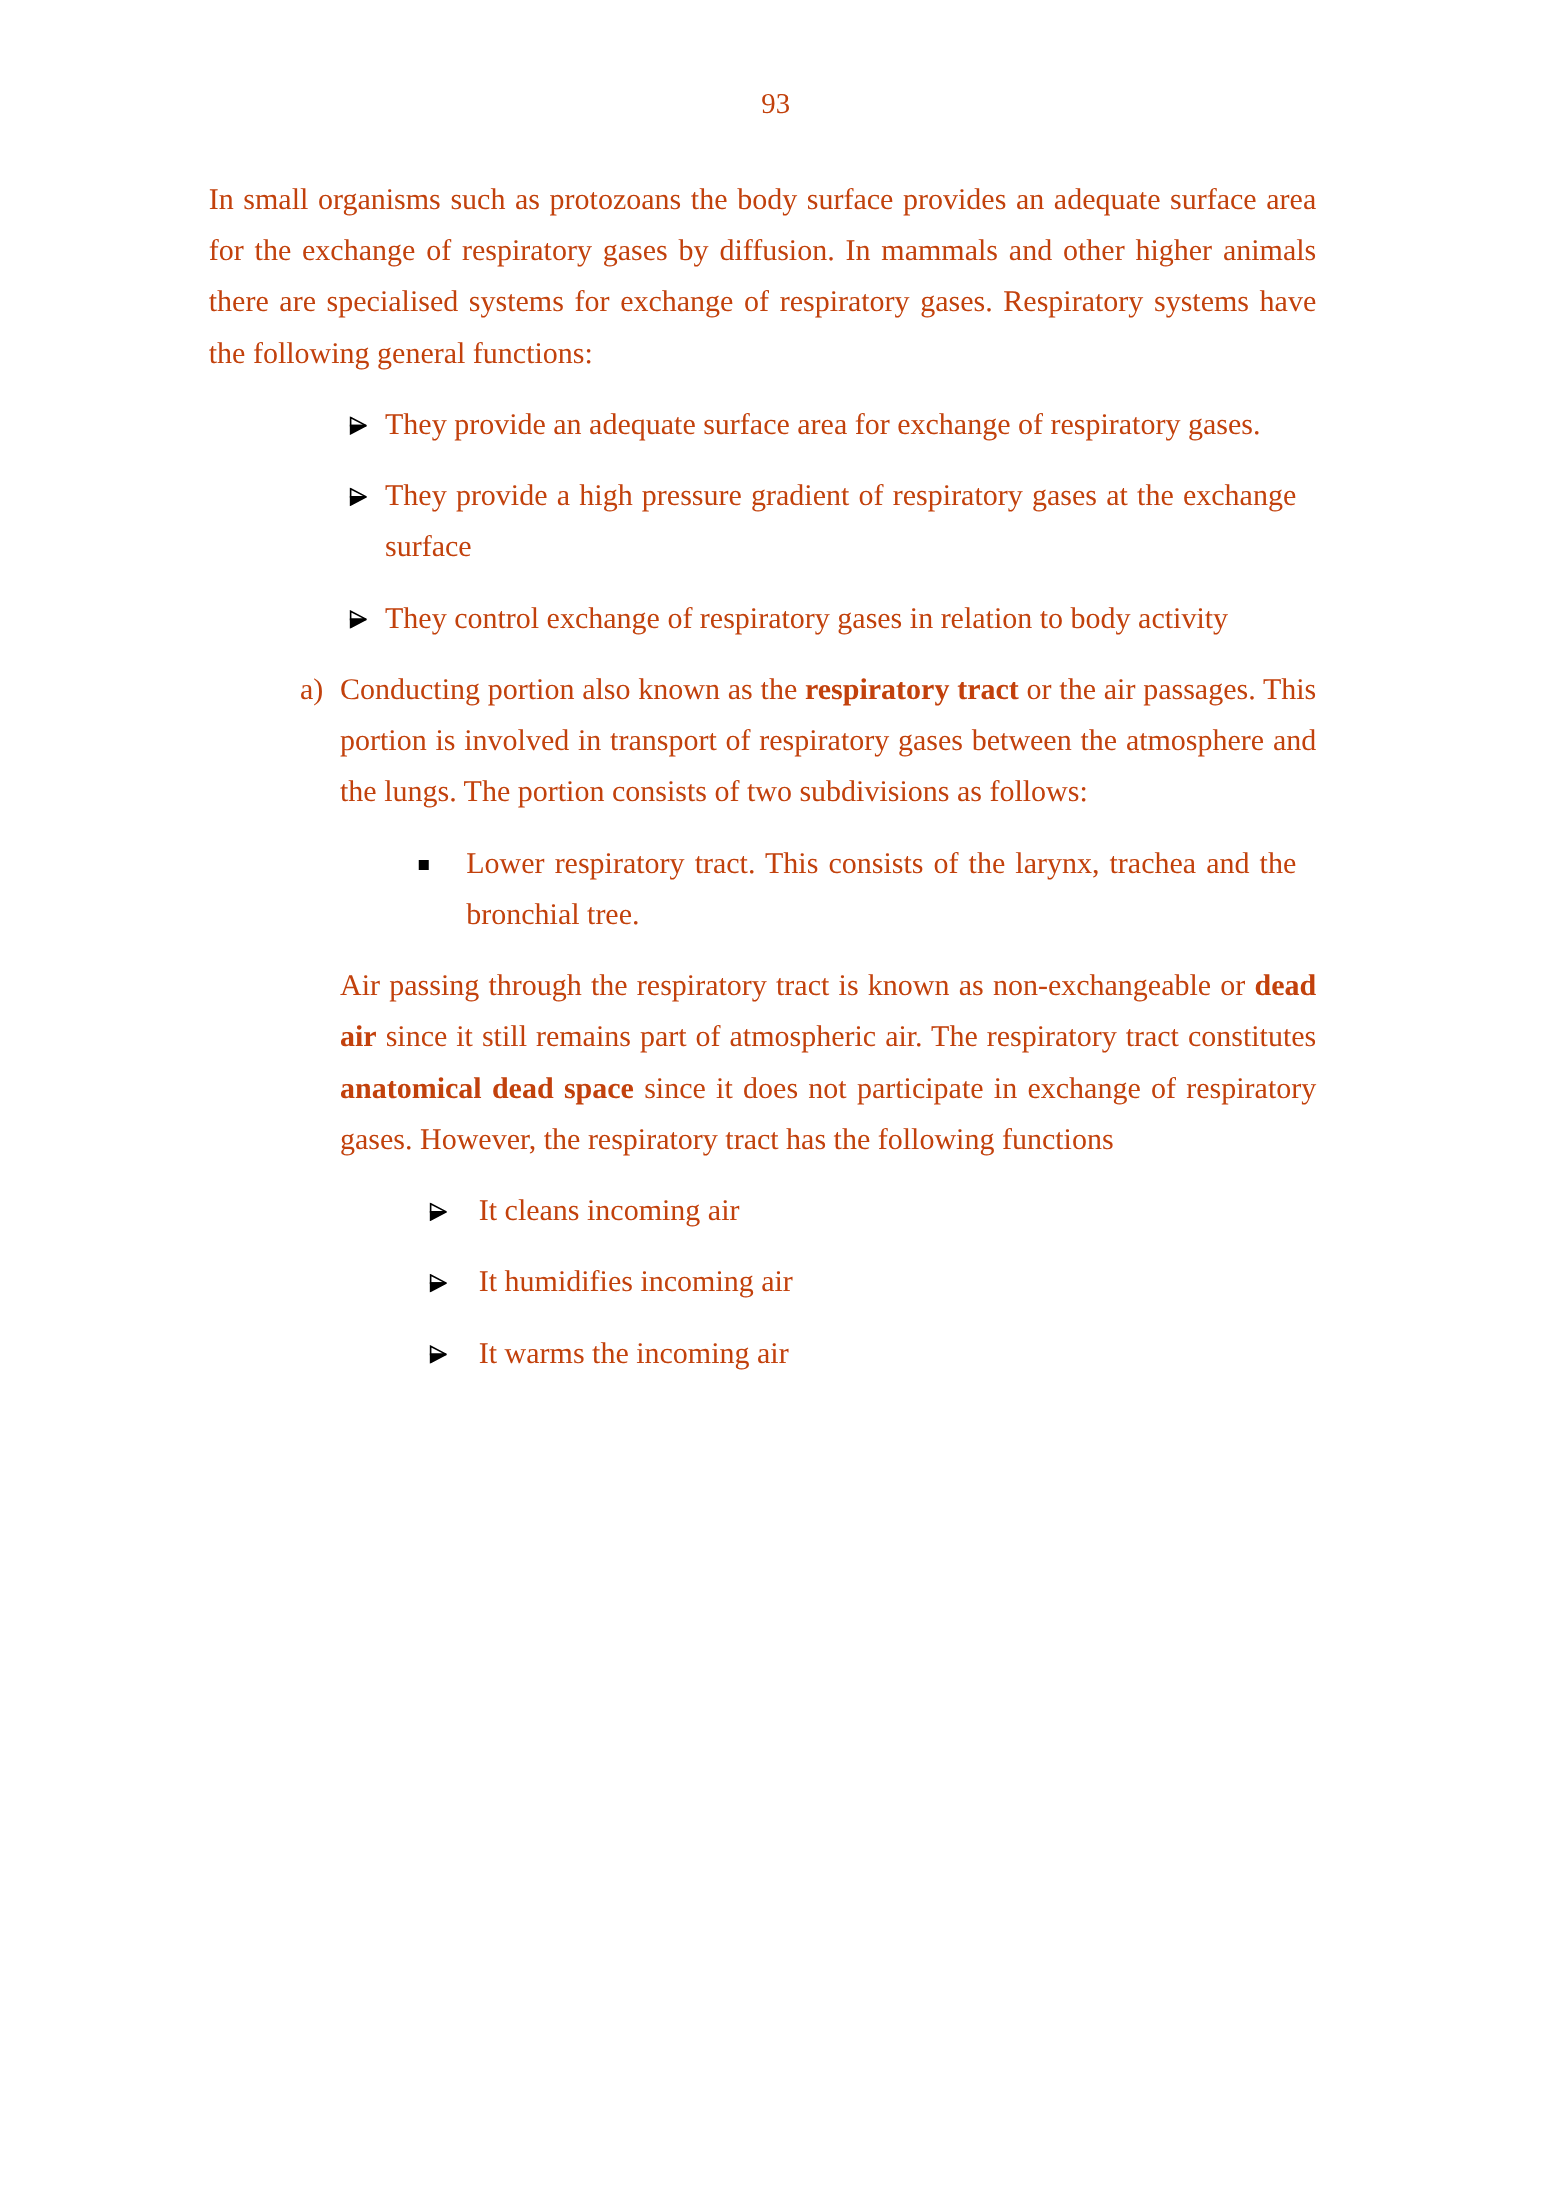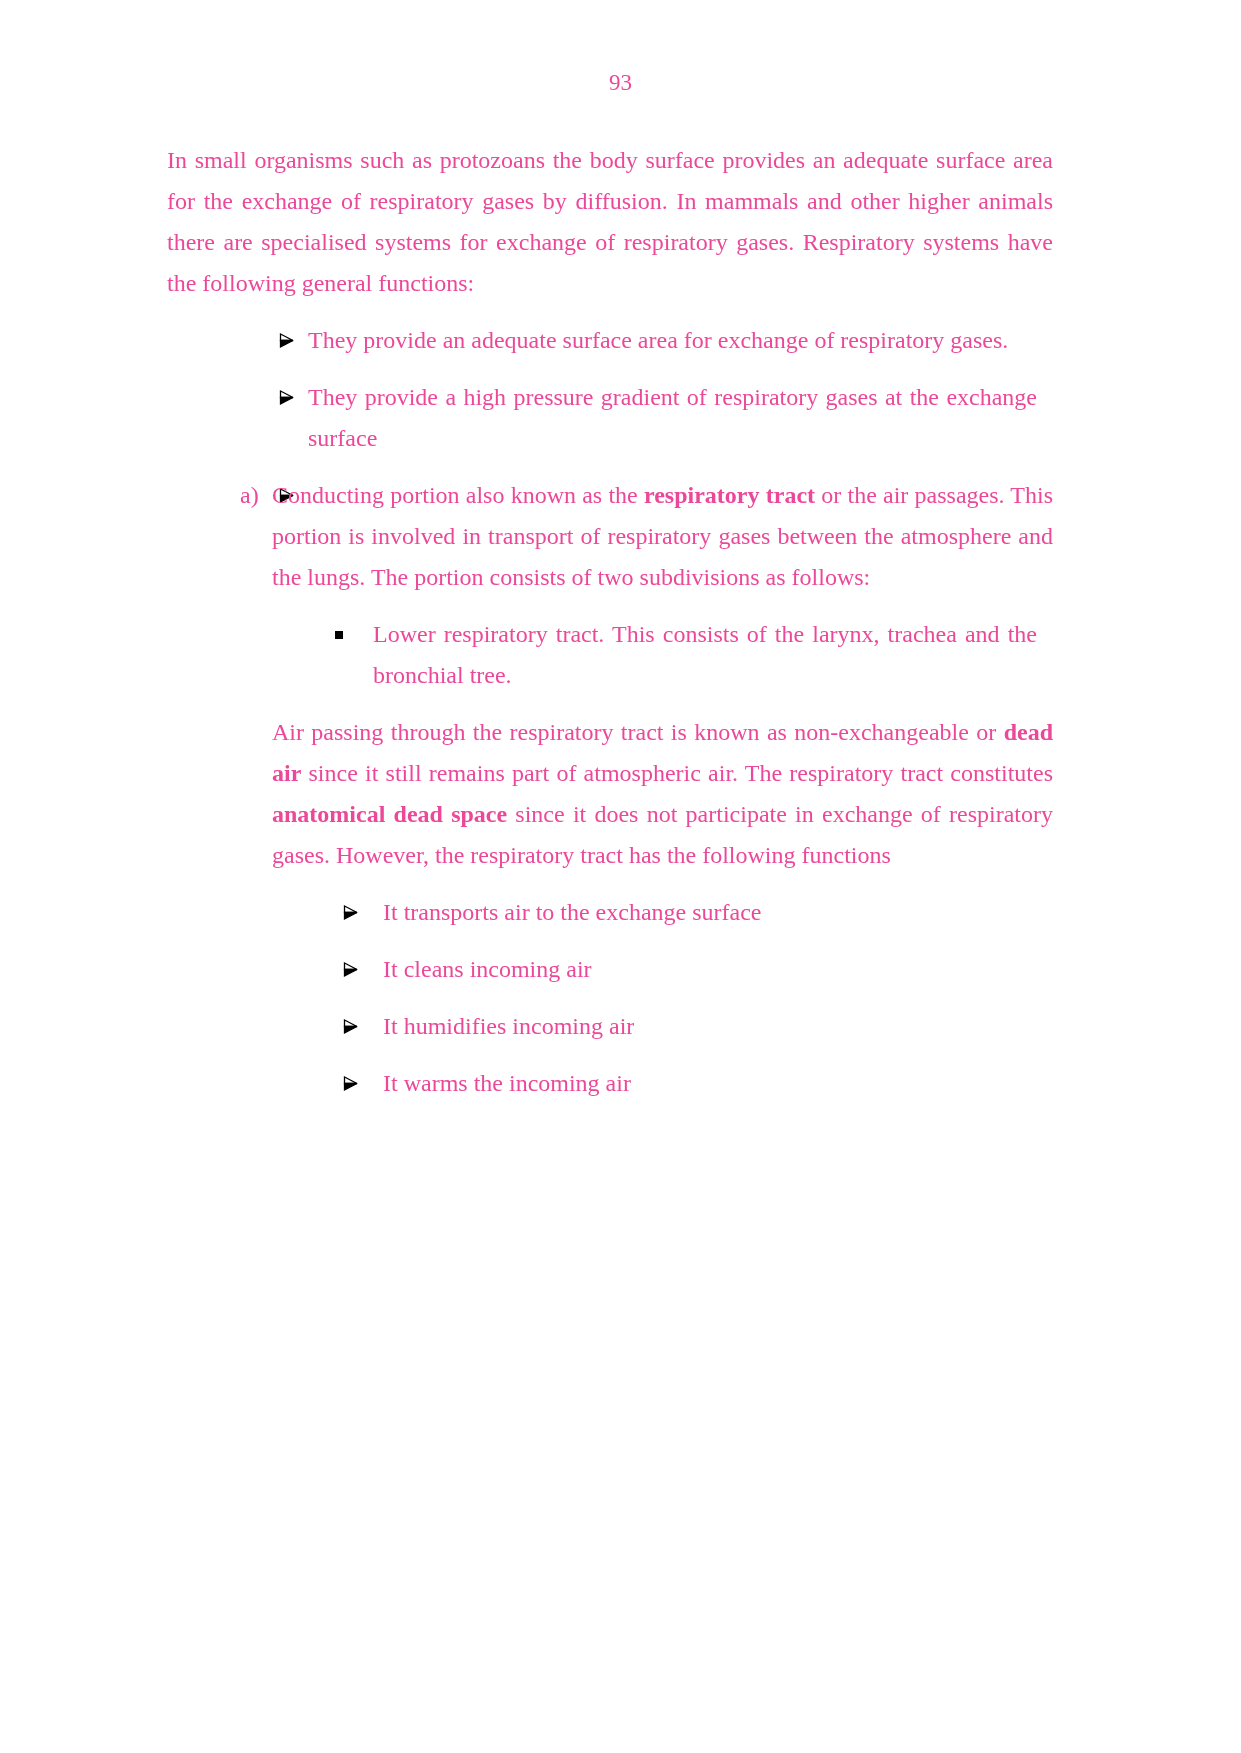--- a/index.html
+++ b/index.html
@@ -2,21 +2,21 @@
 <html><head>
 <meta charset="utf-8">
 <style>
   html, body { margin: 0; padding: 0; background: #ffffff; }
   .page {
     position: relative;
     width: 1241px;
     min-height: 1753px;
     box-sizing: border-box;
     background: #ffffff;
-    color: #ec4899;
+    color: #c2410c;
     font-family: "Liberation Serif", "DejaVu Serif", serif;
     font-size: 24px;
     line-height: 41px;
     padding-top: 68px;
     overflow: hidden;
   }
   .page-number {
     text-align: center;
     line-height: 30px;
     font-size: 23px;
@@ -89,48 +89,40 @@
         </span>
         <span>They provide a high pressure gradient of respiratory gases at the exchange surface</span>
       </li>
       <li>
         <span class="marker">
           <svg class="arrow-svg" width="16" height="15" viewBox="0 0 16 15" xmlns="http://www.w3.org/2000/svg">
             <path d="M1.5 1 L14 7.5 L1.5 7.5 Z" fill="#ffffff" stroke="#000000" stroke-width="1.3"></path>
             <path d="M1.5 14 L14 7.5 L1.5 7.5 Z" fill="#000000" stroke="#000000" stroke-width="1.3"></path>
           </svg>
         </span>
+        <span>They control exchange of respiratory gases in relation to body activity</span>
       </li>
     </ul>
 
 
     <div class="letter-item">
       <span class="marker">a)</span>
       <p><span>Conducting portion also known as the </span><span class="bold">respiratory tract</span><span> or the air passages. This portion is involved in transport of respiratory gases between the atmosphere and the lungs. The portion consists of two subdivisions as follows:</span></p>
     </div>
 
     <ul class="square-list">
       <li>
         <span class="marker"></span>
         <span>Lower respiratory tract. This consists of the larynx, trachea and the bronchial tree.</span>
       </li>
     </ul>
 
     <p class="indent-1"><span>Air passing through the respiratory tract is known as non-exchangeable or </span><span class="bold">dead air</span><span> since it still remains part of atmospheric air. The respiratory tract constitutes </span><span class="bold">anatomical dead space</span><span> since it does not participate in exchange of respiratory gases. However, the respiratory tract has the following functions</span></p>
 
     <ul class="arrow-list-2">
-      <li>
-        <span class="marker">
-          <svg class="arrow-svg" width="16" height="15" viewBox="0 0 16 15" xmlns="http://www.w3.org/2000/svg">
-            <path d="M1.5 1 L14 7.5 L1.5 7.5 Z" fill="#ffffff" stroke="#000000" stroke-width="1.3"></path>
-            <path d="M1.5 14 L14 7.5 L1.5 7.5 Z" fill="#000000" stroke="#000000" stroke-width="1.3"></path>
-          </svg>
-        </span>
-        <span>It transports air to the exchange surface</span>
-      </li>
       <li>
         <span class="marker">
           <svg class="arrow-svg" width="16" height="15" viewBox="0 0 16 15" xmlns="http://www.w3.org/2000/svg">
             <path d="M1.5 1 L14 7.5 L1.5 7.5 Z" fill="#ffffff" stroke="#000000" stroke-width="1.3"></path>
             <path d="M1.5 14 L14 7.5 L1.5 7.5 Z" fill="#000000" stroke="#000000" stroke-width="1.3"></path>
           </svg>
         </span>
         <span>It cleans incoming air</span>
       </li>
       <li>

